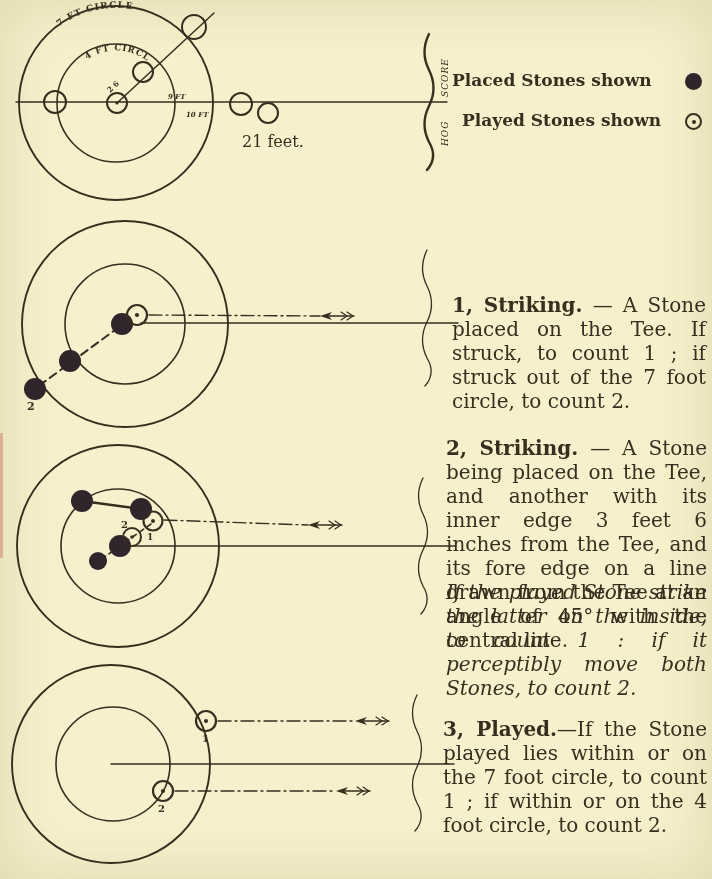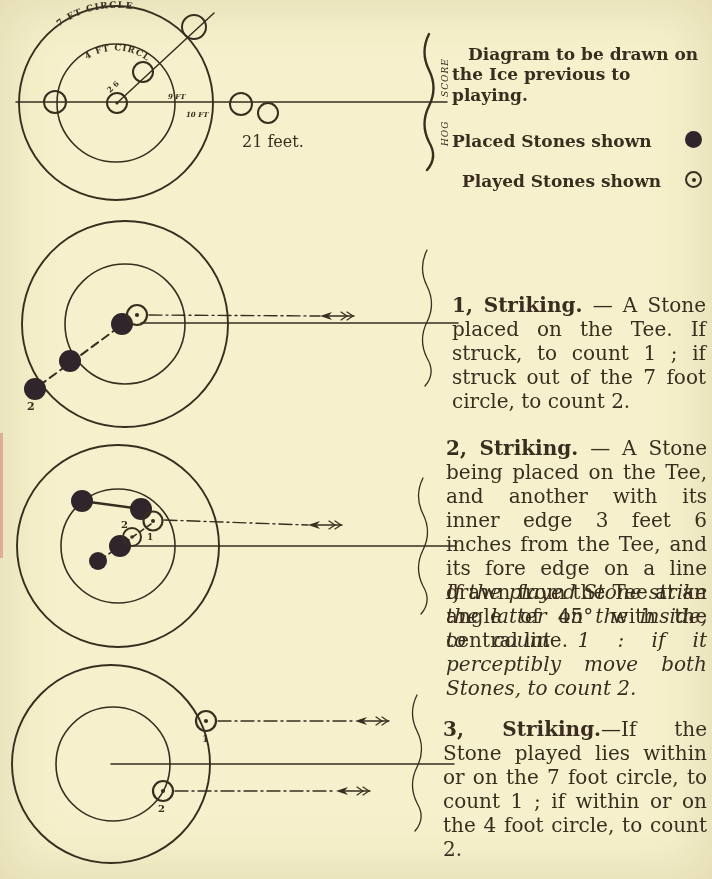--- a/index.html
+++ b/index.html
@@ -18,21 +18,21 @@
   svg{position:absolute;left:0;top:0;}
   .ln{stroke:var(--ink);fill:none;stroke-linecap:round;}
   .fillstone{fill:var(--stone);stroke:none;}
   .openstone{fill:none;stroke:var(--ink);}
   .dot{fill:var(--ink);stroke:none;}
   .svgtxt{fill:var(--ink);font-family:"DejaVu Serif",serif;stroke:none;}
 
   .textcol p{margin:0;}
   .legend{position:absolute;left:452px;top:44px;width:252px;}
   .title{font-size:17px;font-weight:bold;line-height:1.2;text-indent:16px;text-align:left;}
-  .legrow{display:flex;align-items:flex-start;justify-content:space-between;
+  .legrow{display:flex;align-items:flex-end;justify-content:space-between;
           font-weight:bold;font-size:17px;}
   .legrow.first{margin-top:26px;}
   .legrow.second{margin-top:20px;margin-left:10px;}
   .stone-icon{flex:0 0 auto;margin-right:2px;}
   .stone-icon.placed{width:17px;height:17px;border-radius:50%;background:var(--stone);}
   .stone-icon.played{width:13px;height:13px;border:2.5px solid var(--ink);border-radius:50%;
           display:flex;align-items:center;justify-content:center;}
   .pdot{width:4px;height:4px;border-radius:50%;background:var(--ink);}
 
   .body{position:absolute;font-size:20px;line-height:1.2;text-align:justify;}
@@ -141,36 +141,35 @@
       <line x1="175" y1="791" x2="336" y2="791" class="ln" stroke-width="1.4" stroke-dasharray="13 4 2 4"></line>
       <use href="#arrow" xlink:href="#arrow" transform="translate(336,791)"></use>
       <line x1="111" y1="764" x2="454" y2="764" class="ln" stroke-width="1.5"></line>
       <use href="#squig" xlink:href="#squig" transform="translate(417,695)" class="ln" stroke-width="1.3"></use>
     </g>
   </svg>
 
   <div class="textcol">
 
     <div class="legend">
-      <p class="title">Diagram to be drawn on the Ice previous to playing.</p>
       <div class="legrow first">
         <span>Placed Stones shown</span>
         <span class="stone-icon placed"></span>
       </div>
       <div class="legrow second">
         <span>Played Stones shown</span>
         <span class="stone-icon played">
             <span class="pdot"></span>
           </span>
       </div>
     </div>
 
     <p class="body s1"><span class="indent"></span><span class="hd">1, Striking.</span><span> — </span><span>A Stone placed on the Tee. If struck, to count 1 ; if struck out of the 7 foot circle, to count 2.</span></p>
 
     <p class="body s2a"><span class="indent"></span><span class="hd">2, Striking.</span><span> — </span><span>A Stone being placed on the Tee, and another with its inner edge 3 feet 6 inches from the Tee, and its fore edge on a line drawn from the Tee at an angle of 45° with the central line.</span></p>
 
     <p class="body s2b"><span class="indent"></span><span>If the played Stone strike the latter on the inside, to count 1 : if it perceptibly move both Stones, to count 2.</span></p>
 
-    <p class="body s3"><span class="indent"></span><span class="hd">3, Striking.</span><span>—</span><span>If the Stone played lies within or on the 7 foot circle, to count 1 ; if within or on the 4 foot circle, to count 2.</span></p>
+    <p class="body s3"><span class="indent"></span><span class="hd">3, Played.</span><span>—</span><span>If the Stone played lies within or on the 7 foot circle, to count 1 ; if within or on the 4 foot circle, to count 2.</span></p>
   </div>
 
   <div class="scan-edge"></div>
 </div>
 
 </body></html>

